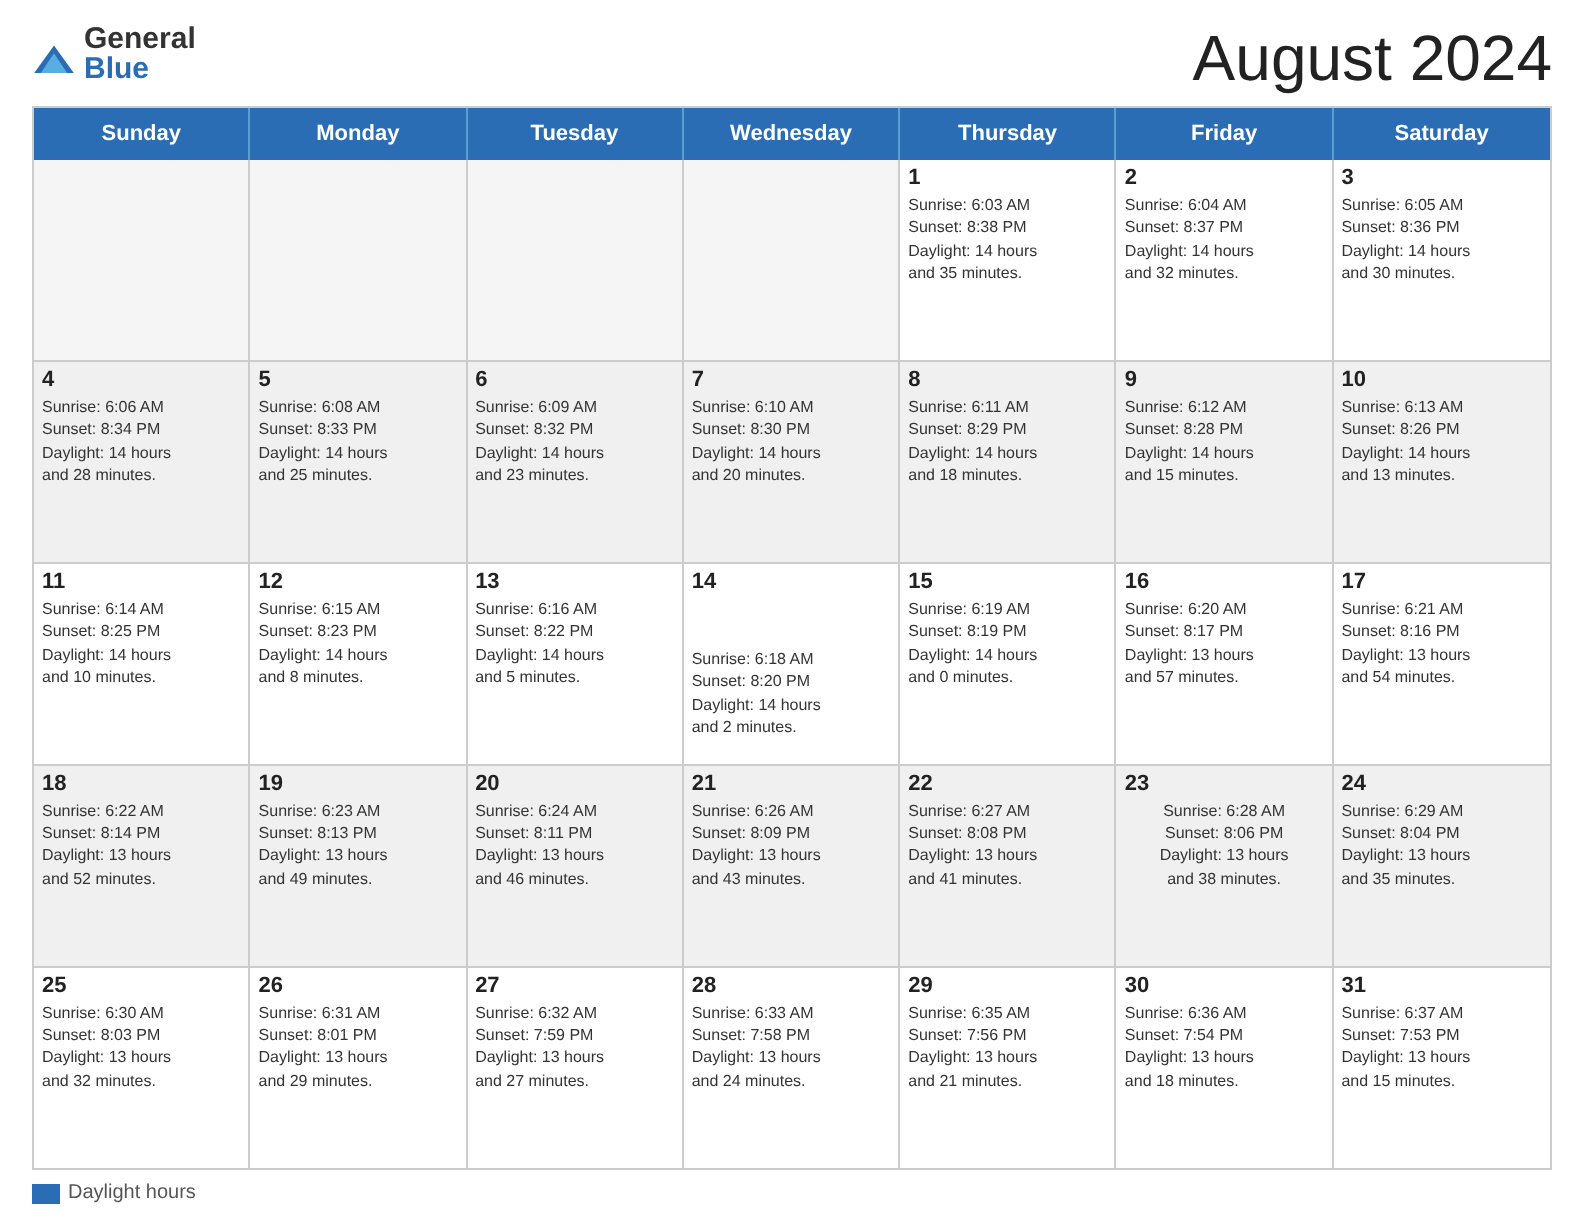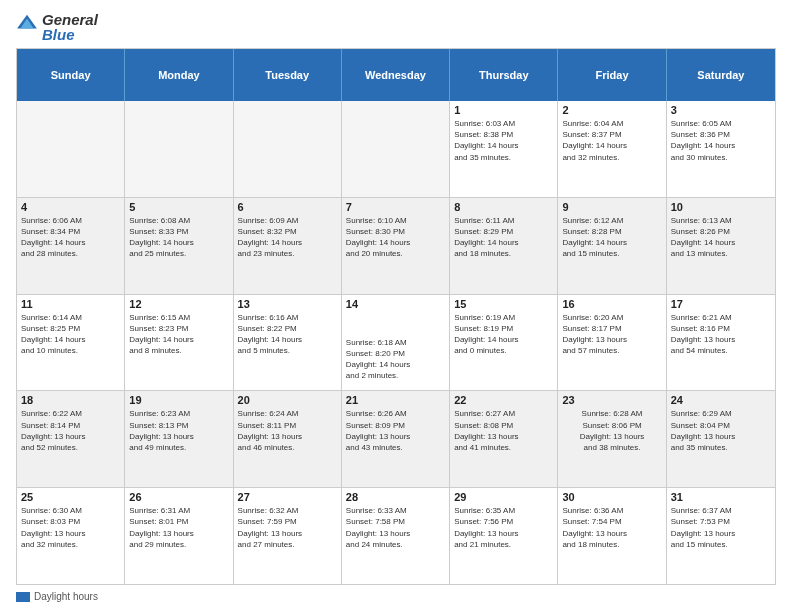--- a/index.html
+++ b/index.html
@@ -18,23 +18,22 @@
       flex-direction: column;
     }
     .header {
       display: flex;
       align-items: flex-start;
       justify-content: space-between;
       margin-bottom: 6px;
     }
     .logo {
       display: flex;
-      align-items: flex-start;
+      align-items: flex-end;
       gap: 4px;
-      font-style: italic;
     }
     .logo-text {
       display: flex;
       flex-direction: column;
       line-height: 1;
     }
     .logo-general {
       font-size: 15px;
       font-weight: bold;
       color: #333;
@@ -71,21 +70,21 @@
     .cal-header {
       display: grid;
       grid-template-columns: repeat(7, 1fr);
       background: #2a6db5;
     }
     .cal-header-cell {
       color: #fff;
       font-size: 11px;
       font-weight: bold;
       text-align: center;
-      padding: 20px 2px;
+      padding: 7px 2px;
       border-right: 1px solid #5a9fd4;
     }
     .cal-header-cell:last-child { border-right: none; }
     .cal-body {
       flex: 1;
       display: flex;
       flex-direction: column;
     }
     .cal-row {
       display: grid;
@@ -146,20 +145,21 @@
       <svg class="logo-icon" viewBox="0 0 40 40">
         <polygon points="20,5 38,30 2,30" fill="#2a6db5"></polygon>
         <polygon points="20,12 32,30 8,30" fill="#5aade0"></polygon>
       </svg>
       <div class="logo-text">
         <span class="logo-general">General</span>
         <span class="logo-blue">Blue</span>
       </div>
     </div>
     <div class="title-block">
+      <h1>August 2024</h1>
     </div>
   </div>
 
   <div class="calendar">
     <div class="cal-header">
     <div class="cal-header-cell">Sunday</div>
         <div class="cal-header-cell">Monday</div>
         <div class="cal-header-cell">Tuesday</div>
         <div class="cal-header-cell">Wednesday</div>
         <div class="cal-header-cell">Thursday</div>

